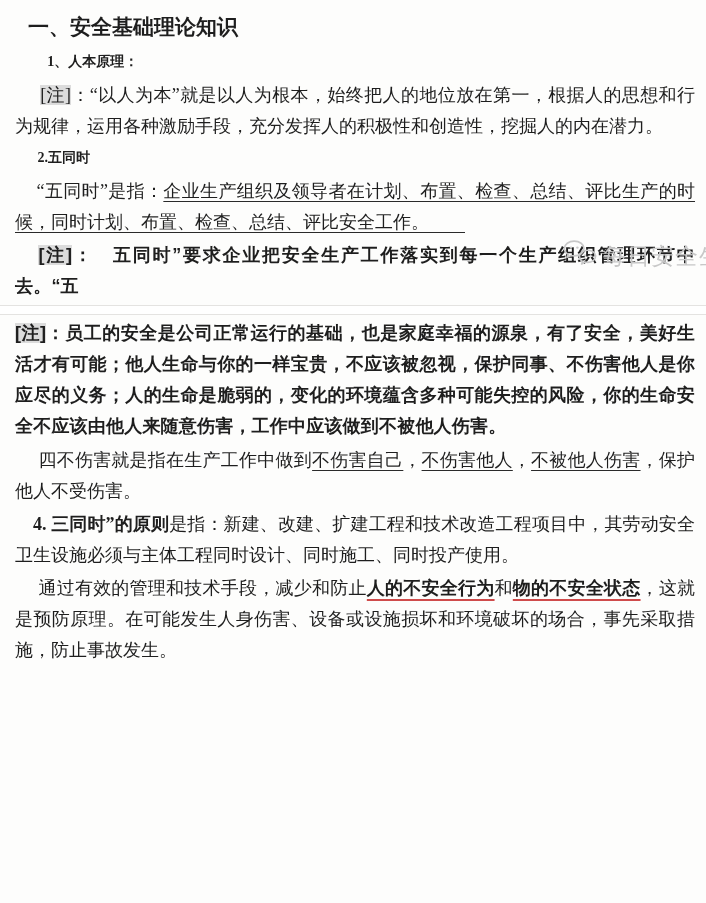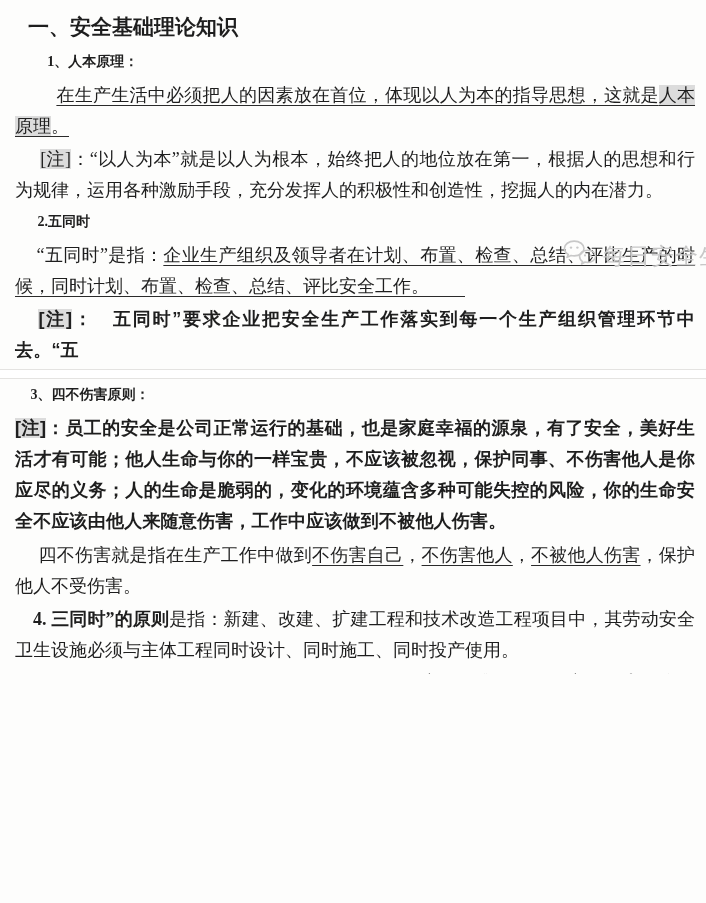--- a/index.html
+++ b/index.html
@@ -82,27 +82,25 @@
 </style>
 </head>
 <body>
 
 <div class="page">
 
   <h1 class="doc-title">一、安全基础理论知识</h1>
 
   <div>
       <div class="blk heading" style="text-indent: 2.3em;"><span>1、人本原理：</span></div>
-      <div class="blk para" style="text-indent: 2.3em;"><span class="u">在生产生活中必须把人的因素放在首位，体现以人为本的指导思想，这就是</span><span class="u hl">人本原理</span><span class="u">。</span></div>
       <div class="blk note" style="text-indent: 1.4em;"><span class="hl">[注]</span><span>：“以人为本”就是以人为根本，始终把人的地位放在第一，根据人的思想和行为规律，运用各种激励手段，充分发挥人的积极性和创造性，挖掘人的内在潜力。</span></div>
       <div class="blk heading" style="text-indent: 1.6em;"><span>2.五同时</span></div>
       <div class="blk para" style="text-indent: 1.2em;"><span>“五同时”是指：</span><span class="u">企业生产组织及领导者在计划、布置、检查、总结、评比生产的时候，同时计划、布置、检查、总结、评比安全工作。</span><span class="u">　　</span></div>
       <div class="blk note hei" style="text-indent: 1.3em;"><span class="hl">[注]</span><span>：　五同时”要求企业把安全生产工作落实到每一个生产组织管理环节中去。“五</span></div>
       <div class="page-break"></div>
-      <div class="blk heading" style="text-indent: 1.1em;"><span>3、四不伤害原则：</span></div>
       <div class="blk note hei"><span class="hl">[注]</span><span>：员工的安全是公司正常运行的基础，也是家庭幸福的源泉，有了安全，美好生活才有可能；他人生命与你的一样宝贵，不应该被忽视，保护同事、不伤害他人是你应尽的义务；人的生命是脆弱的，变化的环境蕴含多种可能失控的风险，你的生命安全不应该由他人来随意伤害，工作中应该做到不被他人伤害。</span></div>
       <div class="blk para" style="text-indent: 1.3em;"><span>四不伤害就是指在生产工作中做到</span><span class="u">不伤害自己</span><span>，</span><span class="u">不伤害他人</span><span>，</span><span class="u">不被他人伤害</span><span>，保护他人不受伤害。</span></div>
       <div class="blk para" style="text-indent: 1em;"><span class="b">4. 三同时”的原则</span><span>是指：新建、改建、扩建工程和技术改造工程项目中，其劳动安全卫生设施必须与主体工程同时设计、同时施工、同时投产使用。</span></div>
       <div class="blk para" style="text-indent: 1.3em;"><span>通过有效的管理和技术手段，减少和防止</span><span class="b redu">人的不安全行为</span><span>和</span><span class="b redu">物的不安全状态</span><span>，这就是预防原理。在可能发生人身伤害、设备或设施损坏和环境破坏的场合，事先采取措施，防止事故发生。</span></div>
     </div>
 
   <div class="watermark">
     <span>
       <svg width="36" height="28" viewBox="0 0 36 28" aria-hidden="true">
         <g fill="none" stroke="currentColor" stroke-width="1.6" stroke-linejoin="round">

